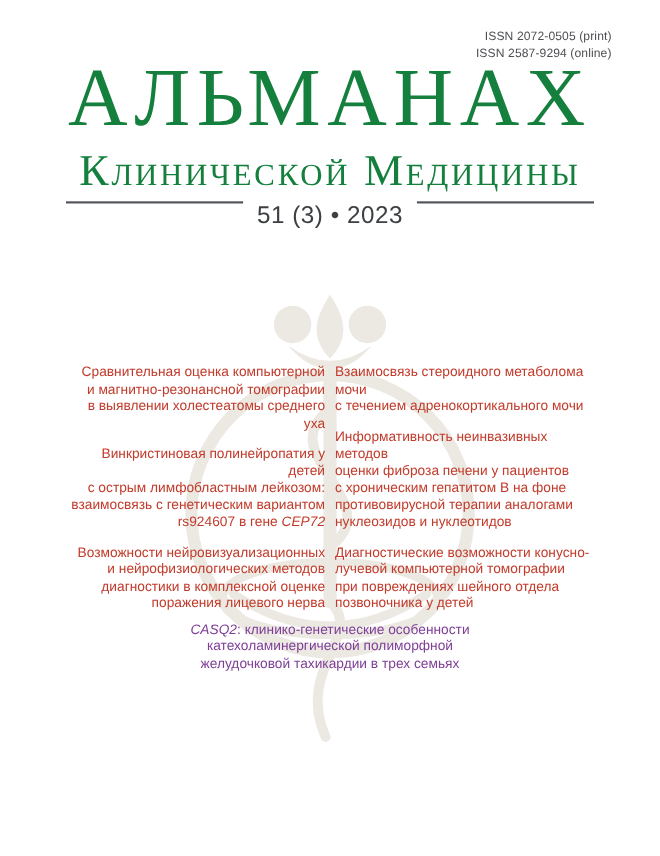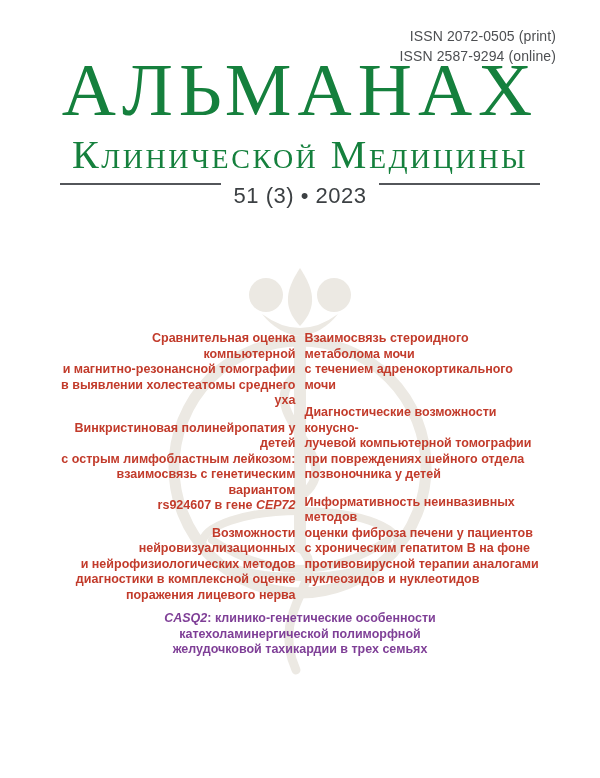--- a/index.html
+++ b/index.html
@@ -8,21 +8,21 @@
     background:#ffffff;
     position:relative;
     overflow:hidden;
     font-family:"Liberation Sans", sans-serif;
     -webkit-font-smoothing:antialiased;
   }
   
   .issn{
     position:absolute;top:26px;right:44px;
     text-align:right;
-    font-size:14px;line-height:1.45;
+    font-size:11px;line-height:1.45;
     color:#4d4f52;letter-spacing:0.1px;
   }
   
   .masthead{
     position:absolute;top:52px;left:0;right:0;
     text-align:center;color:#15803d;
     font-family:"Liberation Serif", serif;
   }
   .masthead .title{
     font-size:75px;line-height:1.0;
@@ -50,21 +50,21 @@
   }
   
   .watermark{
     position:absolute;top:262px;left:50%;
     transform:translateX(-50%);
     z-index:0;
   }
   
   .articles{
     position:absolute;top:331px;left:57px;right:57px;z-index:1;
-    font-size:12.5px;line-height:15.5px;font-weight:bold;
+    font-size:12.5px;line-height:15.5px;
   }
   .cols{display:grid;grid-template-columns:1fr 1fr;column-gap:9px;}
   .col-left{text-align:right;}
   .col-right{text-align:left;}
   .article{white-space:pre-line;margin-bottom:12px;color:#c23b2b;}
   .article:last-child{margin-bottom:4px;}
   .article .gene{font-style:italic;}
   .article-center{
     white-space:pre-line;text-align:center;margin-top:4px;
     color:#7f3f97;
@@ -120,27 +120,27 @@
 взаимосвязь с генетическим вариантом
 rs924607 в гене </span><span class="gene">CEP72</span></div>
       <div class="article"><span>Возможности нейровизуализационных
 и нейрофизиологических методов
 диагностики в комплексной оценке
 поражения лицевого нерва</span></div>
     </div>
     <div class="col-right">
       <div class="article"><span>Взаимосвязь стероидного метаболома мочи
 с течением адренокортикального мочи</span></div>
-      <div class="article"><span>Диагностические возможности конусно-
-лучевой компьютерной томографии
-при повреждениях шейного отдела
-позвоночника у детей</span></div>
       <div class="article"><span>Информативность неинвазивных методов
 оценки фиброза печени у пациентов
 с хроническим гепатитом В на фоне
 противовирусной терапии аналогами
 нуклеозидов и нуклеотидов</span></div>
+      <div class="article"><span>Диагностические возможности конусно-
+лучевой компьютерной томографии
+при повреждениях шейного отдела
+позвоночника у детей</span></div>
     </div>
   </div>
   <div class="article-center"><span class="gene">CASQ2</span><span>: клинико-генетические особенности
 катехоламинергической полиморфной
 желудочковой тахикардии в трех семьях</span></div>
 </div>
 
 </body></html>

